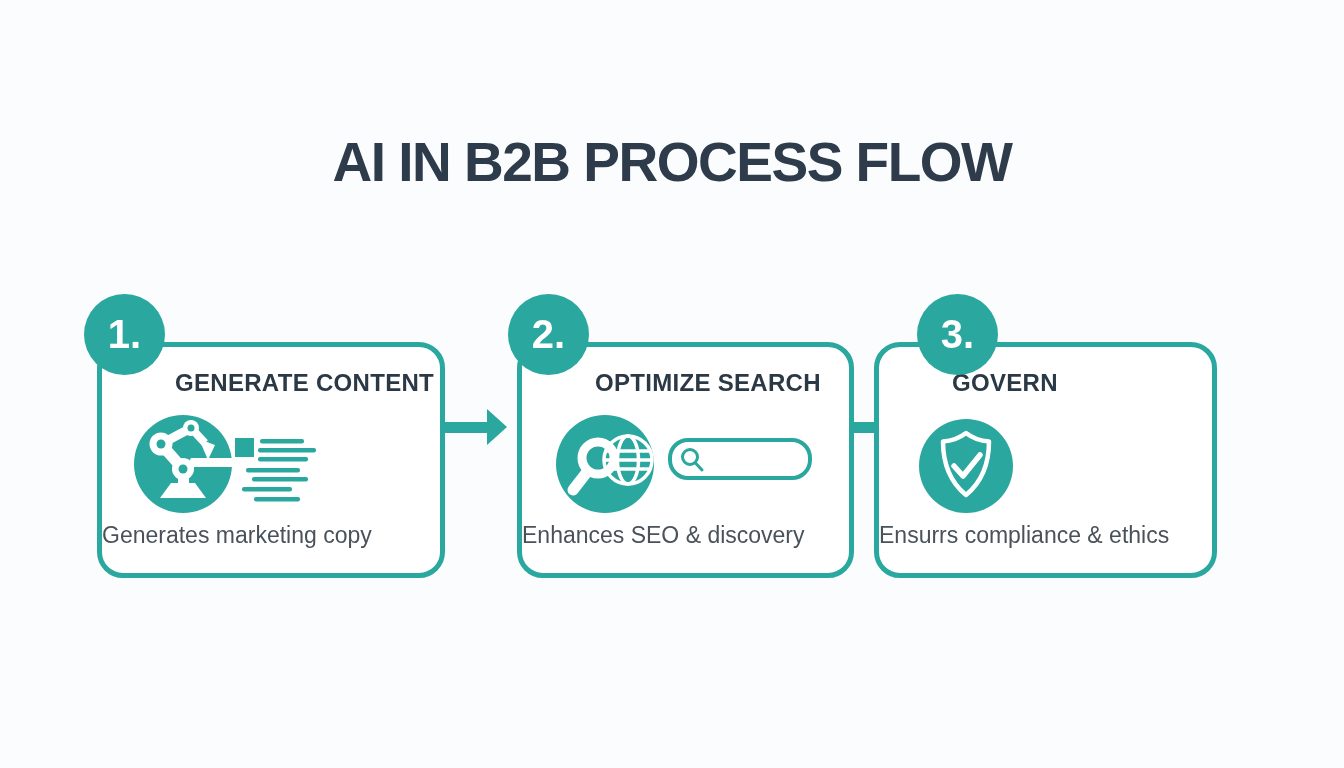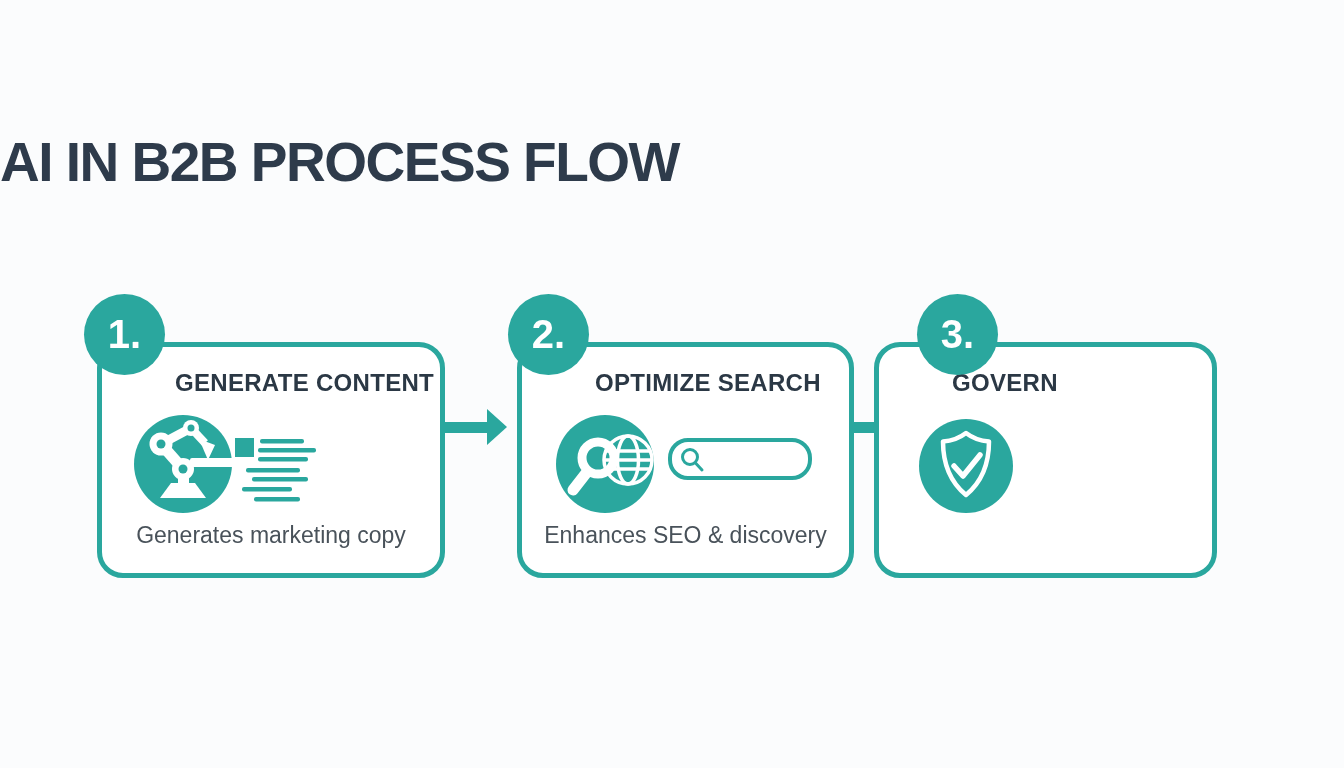--- a/index.html
+++ b/index.html
@@ -1,21 +1,21 @@
 <!DOCTYPE html>
 <html><head>
 <meta charset="utf-8">
 <style>
   html,body{margin:0;padding:0;background:#e8eaec;}
   .canvas{
     position:relative;width:1344px;height:768px;background:#FBFCFD;
     overflow:hidden;font-family:"Liberation Sans",sans-serif;
   }
   .title{
-    position:absolute;left:0;right:0;top:130px;text-align:left;
+    position:absolute;left:0;right:0;top:130px;text-align:center;
     font-size:55px;font-weight:bold;color:#2E3B4B;letter-spacing:-1.5px;
   }
   .card{
     position:absolute;top:302px;height:236px;box-sizing:border-box;
     background:#ffffff;border:5px solid #2AA79E;border-radius:26px;margin-top:40px;
   }
   .card1{left:97px;width:348px;}
   .card2{left:517px;width:337px;padding-left:18px;}
   .card3{left:874px;width:343px;}
   .badge{
@@ -29,21 +29,21 @@
   .badge3{left:917px;}
   .card-title{
     position:absolute;left:73px;top:22px;font-size:24px;font-weight:bold;
     color:#2B3845;letter-spacing:0.3px;white-space:nowrap;
   }
   .icon-wrap{position:absolute;}
   .card1 .icon-wrap{left:32px;top:62px;}
   .card2 .icon-wrap{left:34px;top:67px;}
   .card3 .icon-wrap{left:38px;top:70px;}
   .card-caption{
-    position:absolute;left:0;right:0;top:175px;text-align:center;
+    position:absolute;left:0;right:0;top:175px;
     font-size:23px;color:#49525A;white-space:nowrap;
   }
   .arrow{position:absolute;top:409px;width:66px;height:36px;}
   .arrow1{left:441px;}
   .arrow2{left:851px;}
   .arrow .bar{
     position:absolute;left:0;top:13px;width:48px;height:11px;background:#2AA79E;
   }
   .arrow .head{
     position:absolute;left:46px;top:0;width:0;height:0;
@@ -138,18 +138,19 @@
 
   <div class="card card3">
     <div class="card-title">GOVERN</div>
     <div class="icon-wrap">
       <svg width="98" height="98" viewBox="0 0 98 98" xmlns="http://www.w3.org/2000/svg">
         <circle cx="49" cy="49" r="47" fill="#2AA79E"></circle>
         <path d="M49 16 C56 21.5 65 24 72 24.5 C72 45 66 64 49 78 C32 64 26 45 26 24.5 C33 24 42 21.5 49 16 Z" fill="none" stroke="#ffffff" stroke-width="4.5" stroke-linejoin="round"></path>
         <polyline points="37,49 46,59 63,38" fill="none" stroke="#ffffff" stroke-width="5.5" stroke-linecap="round" stroke-linejoin="round"></polyline>
       </svg>
     </div>
+    <div class="card-caption">Ensurrs compliance &amp; ethics</div>
   </div>
   <div class="badge badge3">
     <span>3.</span>
   </div>
 
 </div>
 
 </body></html>

